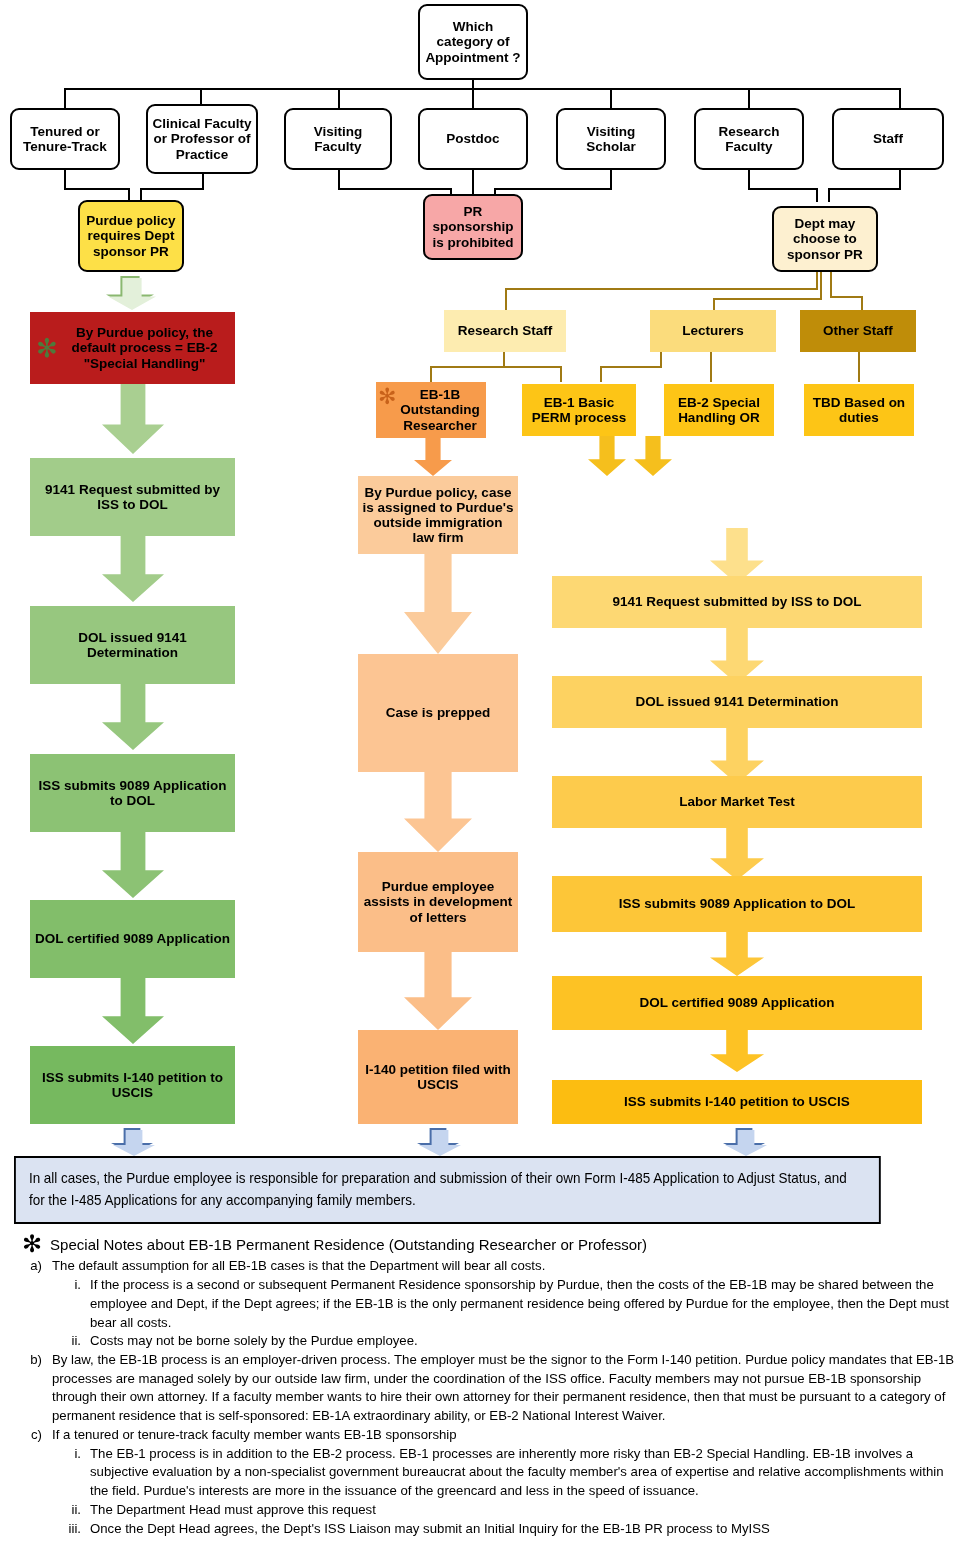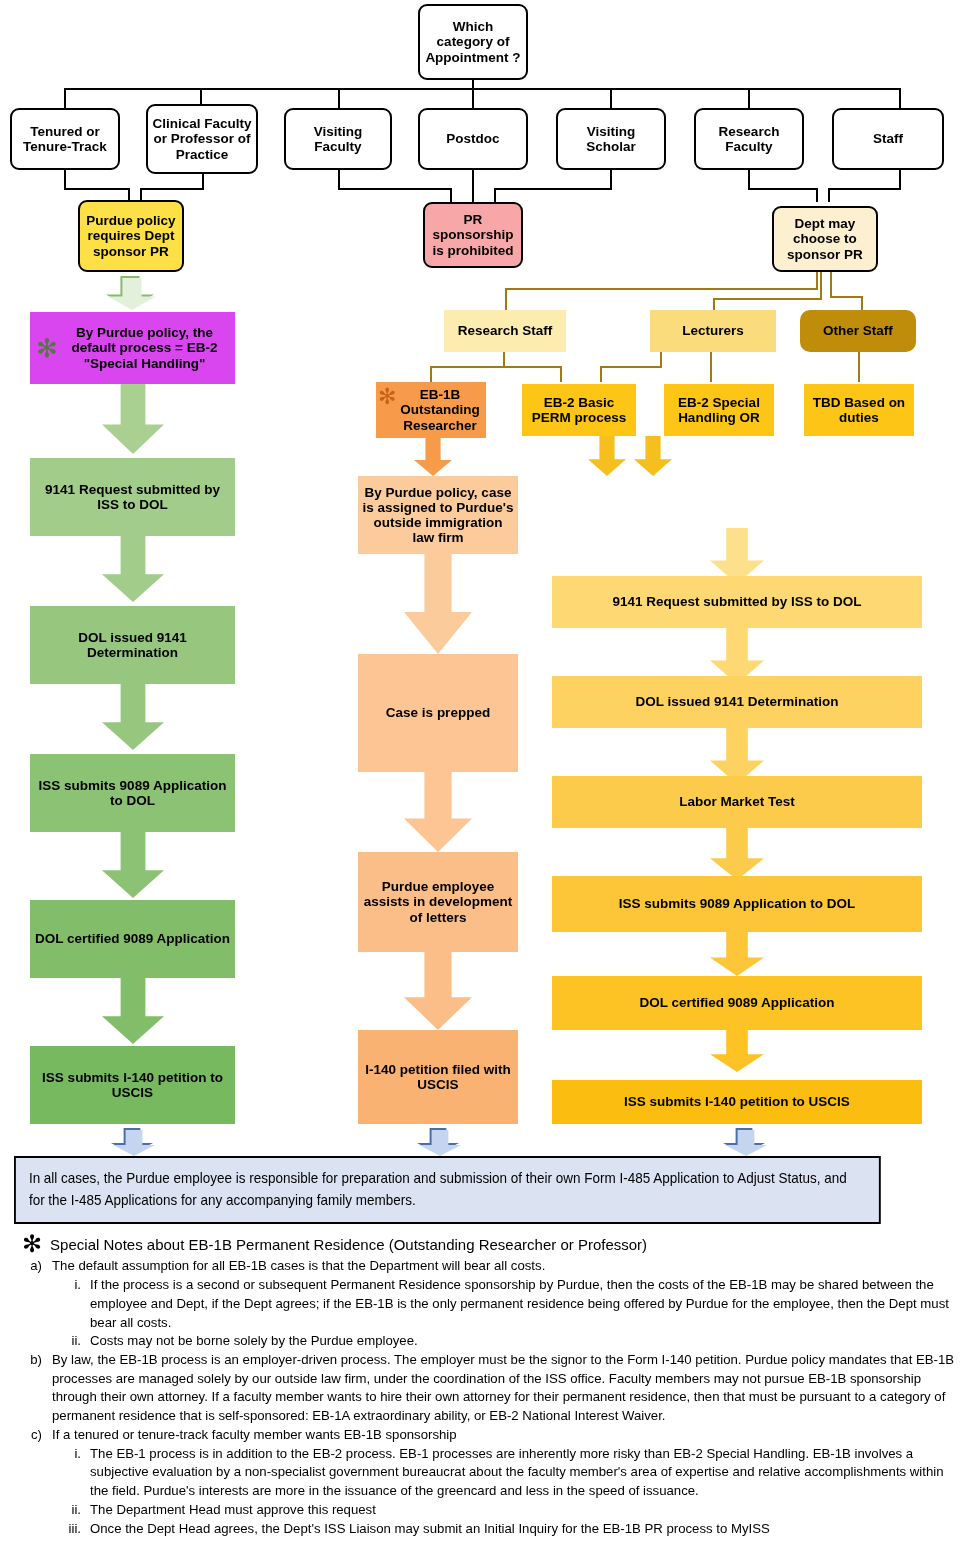--- a/index.html
+++ b/index.html
@@ -30,21 +30,21 @@
     border-radius:9px;
     font-size:13.5px;
   }
   .rounded.green  { background:#fde047; }
   .rounded.pink   { background:#f7a7a7; }
   .rounded.cream  { background:#fdf0d0; }
 
   .sq { border:0; font-size:13.5px; }
 
   
-  .g0 { background:#d946ef; }
+  .g0 { background:#b91c1c; }
   .g1 { background:#a2cc8a; }
   .g2 { background:#97c77f; }
   .g3 { background:#8cc274; }
   .g4 { background:#82be6a; }
   .g5 { background:#76b95f; }
   .o1 { background:#fbcb9b; }
   .o2 { background:#fcc593; }
   .o3 { background:#fbbe88; }
   .o4 { background:#fab273; }
 
@@ -182,21 +182,21 @@
   <div class="ln v" style="left:748px; top:170px; height:20px;"></div>
   <div class="ln h" style="left:748px; top:188px; width:68px;"></div>
   <div class="ln v" style="left:899px; top:170px; height:20px;"></div>
   <div class="ln h" style="left:828px; top:188px; width:73px;"></div>
   <div class="ln v" style="left:816px; top:188px; height:14px;"></div>
   <div class="ln v" style="left:828px; top:188px; height:14px;"></div>
 
   <div class="node rounded green" style="left:78px; top:200px; width:106px; height:72px;">
     <span>Purdue policy requires Dept sponsor PR</span>
   </div>
-  <div class="node rounded pink" style="left:423px; top:202px; width:100px; height:66px;">
+  <div class="node rounded pink" style="left:423px; top:194px; width:100px; height:66px;">
     <span>PR sponsorship is prohibited</span>
   </div>
   <div class="node rounded cream" style="left:772px; top:206px; width:106px; height:66px;">
     <span>Dept may choose to sponsor PR</span>
   </div>
 
   <div class="barrow outl" style="left:106px; top:276px; width:48px; height:32px;">
     <i class="bg" style="background:#8ab870;"></i>
     <i class="fg" style="background:#e3f0da;"></i>
   </div>
@@ -255,21 +255,21 @@
   <div class="ln v gold" style="left:830px; top:272px; height:26px;"></div>
   <div class="ln h gold" style="left:830px; top:296px; width:33px;"></div>
   <div class="ln v gold" style="left:861px; top:296px; height:14px;"></div>
 
   <div class="node sq y-lightest" style="left:444px; top:310px; width:122px; height:42px;">
     <span>Research Staff</span>
   </div>
   <div class="node sq ycat" style="left:650px; top:310px; width:126px; height:42px;">
     <span>Lecturers</span>
   </div>
-  <div class="node sq ydark" style="left:800px; top:310px; width:116px; height:42px;border-radius:10px;">
+  <div class="node sq ydark" style="left:800px; top:310px; width:116px; height:42px;">
     <span>Other Staff</span>
   </div>
 
   <div class="ln v gold" style="left:503px; top:352px; height:16px;"></div>
   <div class="ln h gold" style="left:430px; top:366px; width:132px;"></div>
   <div class="ln v gold" style="left:430px; top:366px; height:16px;"></div>
   <div class="ln v gold" style="left:560px; top:366px; height:16px;"></div>
 
   <div class="ln v gold" style="left:660px; top:352px; height:16px;"></div>
   <div class="ln h gold" style="left:600px; top:366px; width:62px;"></div>
@@ -277,21 +277,21 @@
   <div class="ln v gold" style="left:710px; top:352px; height:30px;"></div>
 
   <div class="ln v gold" style="left:858px; top:352px; height:30px;"></div>
 
   <div class="node sq" style="left:376px; top:382px; width:110px; height:56px; background:#f79b4b; padding-left:22px;">
     <span>EB-1B Outstanding Researcher</span>
   </div>
   <div class="ast" style="left:378px; top:386px; color:#c8621a; font-size:22px;">✻</div>
 
   <div class="node sq ybtn" style="left:522px; top:384px; width:114px; height:52px;">
-    <span>EB-2 Basic PERM process</span>
+    <span>EB-1 Basic PERM process</span>
   </div>
   <div class="node sq ybtn" style="left:664px; top:384px; width:110px; height:52px;">
     <span>EB-2 Special Handling OR</span>
   </div>
   <div class="node sq ybtn" style="left:804px; top:384px; width:110px; height:52px;">
     <span>TBD Based on duties</span>
   </div>
 
   <div class="barrow" style="left:414px; top:438px; width:38px; height:38px;">
       <i style="background:#f79b4b;"></i>

